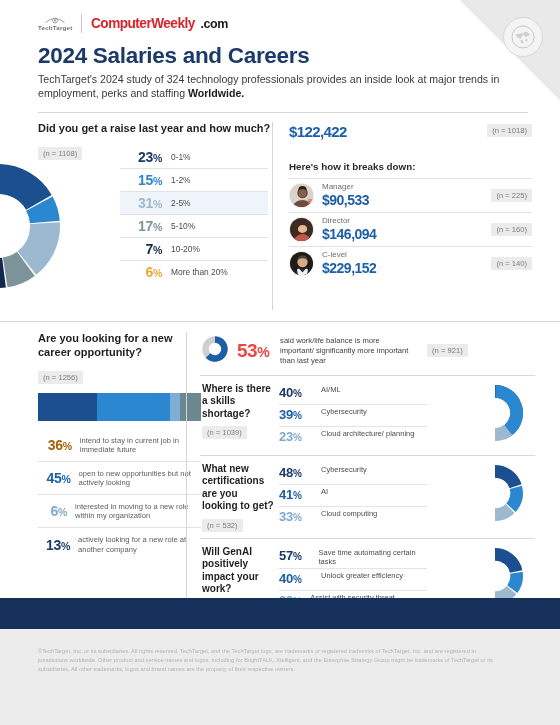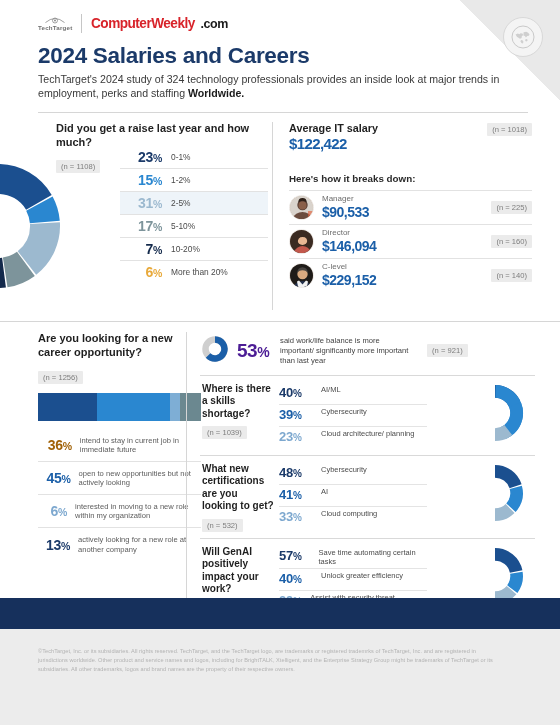--- a/index.html
+++ b/index.html
@@ -60,21 +60,21 @@
 
   
   .q-title { font-size: 11px; font-weight: bold; color: #1f1f1f; line-height: 1.25; }
   .npill {
     display: inline-block; background: #ebebeb; color: #7d7d7d;
     font-size: 7.6px; padding: 2px 5px; border-radius: 1px; white-space: nowrap;
   }
 
   
   .sec1 { position: relative; display: flex; margin-top: 9px; height: 188px; }
-  .sec1-left { width: 272px; padding-left: 56px; position: relative; }
+  .sec1-left { width: 272px; padding-left: 38px; position: relative; }
   .sec1-right { flex: 1; padding-left: 16px; border-left: 1px solid #d6d6d6; margin-right: 28px; }
 
   .donut-half { position: absolute; left: -4px; top: 34px; }
 
   .raise-rows { position: absolute; left: 120px; top: 24px; width: 148px; }
   .rrow {
     display: flex; align-items: center; height: 23px;
     border-bottom: 1px solid #e2e2e2;
   }
   .rrow:last-child { border-bottom: none; }
@@ -119,21 +119,21 @@
           border-bottom: 1px solid #e2e2e2; min-height: 33px; }
   .crow:last-child { border-bottom: none; }
   .cpct { width: 44px; text-align: right; font-size: 14px; font-weight: bold;
           letter-spacing: -0.3px; }
   .cpct .pc { font-size: 10.5px; }
   .clabel { font-size: 7.6px; color: #5c5c5c; padding-left: 8px; line-height: 1.26; }
 
   
   .wl-row { display: flex; align-items: center; padding: 4px 0 9px 2px;
             border-bottom: 1px solid #d9d9d9; }
-  .wl-pct { font-size: 19px; font-weight: bold; color: #4c1d95;
+  .wl-pct { font-size: 19px; font-weight: bold; color: #ef4444;
             letter-spacing: -0.5px; margin: 0 11px 0 9px; }
   .wl-pct .pc { font-size: 14px; }
   .wl-text { font-size: 7.6px; color: #3f3f3f; line-height: 1.28; width: 135px; }
 
   
   .qblock { display: flex; padding: 7px 0 6px 2px; border-bottom: 1px solid #d9d9d9;
             position: relative; min-height: 76px; }
   .qblock:last-child { border-bottom: none; }
   .q-left { width: 77px; padding-right: 5px; }
   .q-left .q-title { font-size: 10px; }
@@ -247,21 +247,20 @@
         </div>
         <div class="rrow">
           <div class="rpct" style="color:#e8a93a"><span>6</span><span class="pc">%</span></div>
           <div class="rlabel">More than 20%</div>
         </div>
       </div>
     </div>
 
     <div class="sec1-right">
       <div style="position:relative;">
-        <div class="sal-head">Average IT salary</div>
         <span class="npill sal-n-top">(n = 1018)</span>
         <div class="sal-big">$122,422</div>
         <div class="sal-sub">Here's how it breaks down:</div>
       </div>
 
       <div style="margin-top:6px;">
         <div class="sal-row">
           <div class="avatar">
             <svg width="25" height="25" viewBox="0 0 25 25">
               <rect width="25" height="25" fill="#d9d3cc"></rect>

